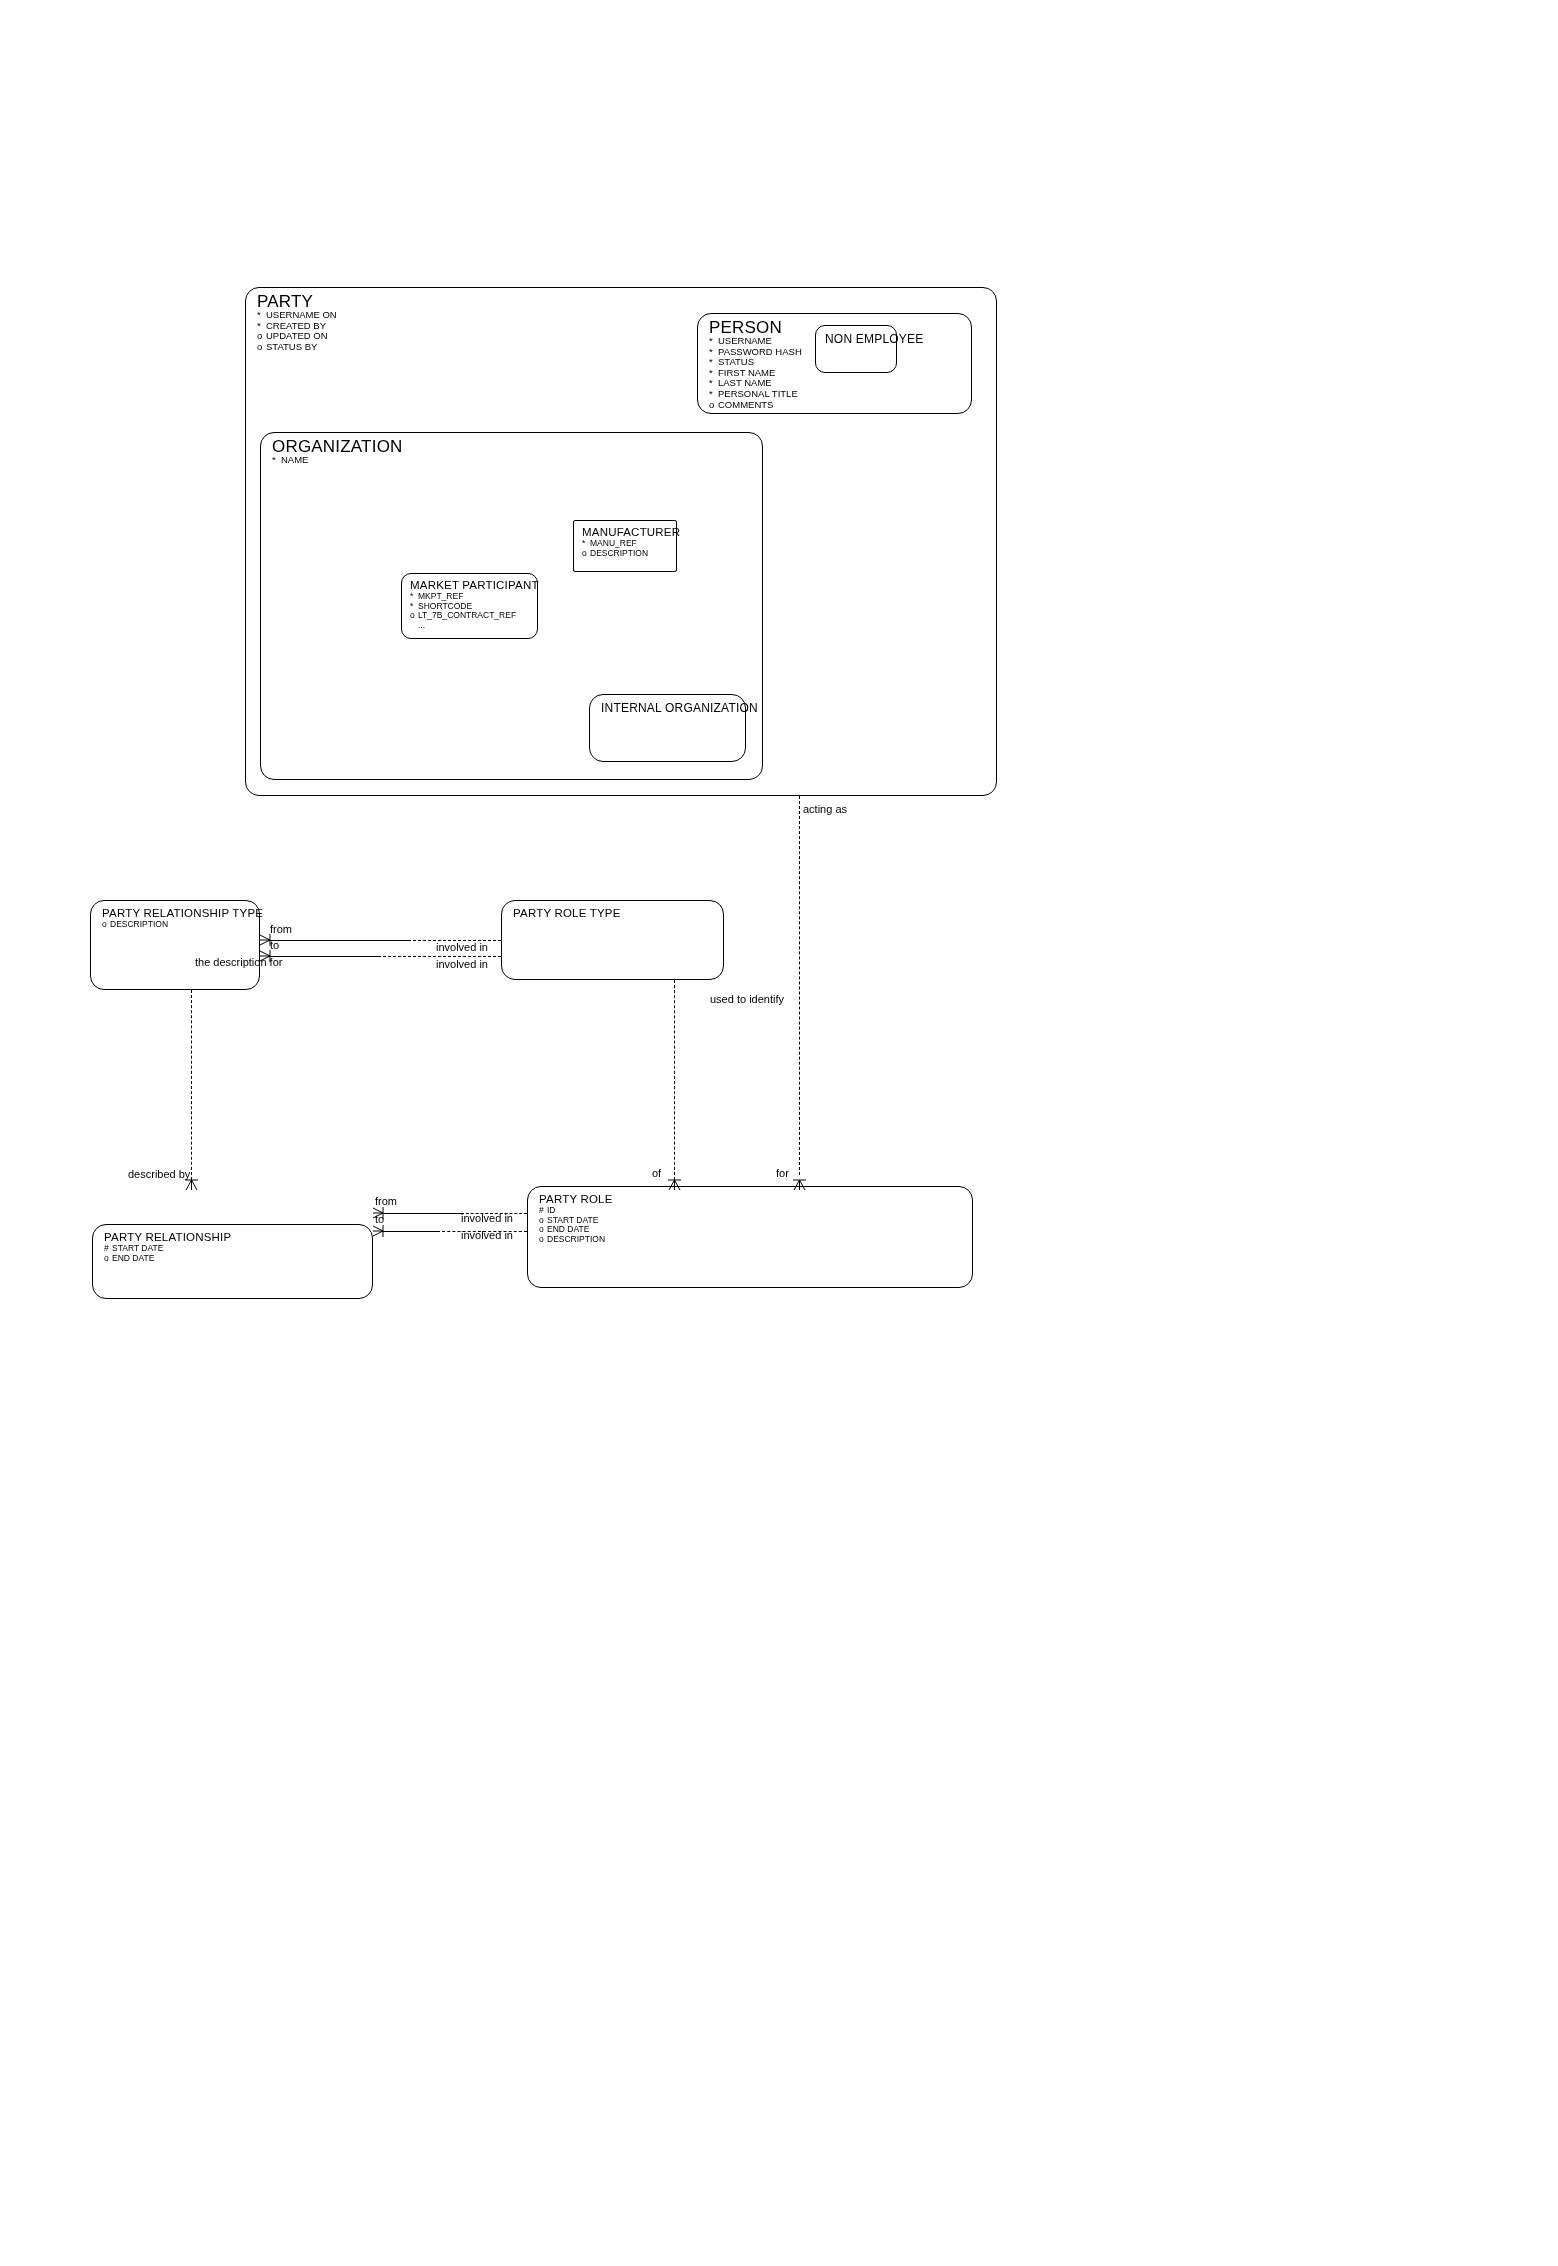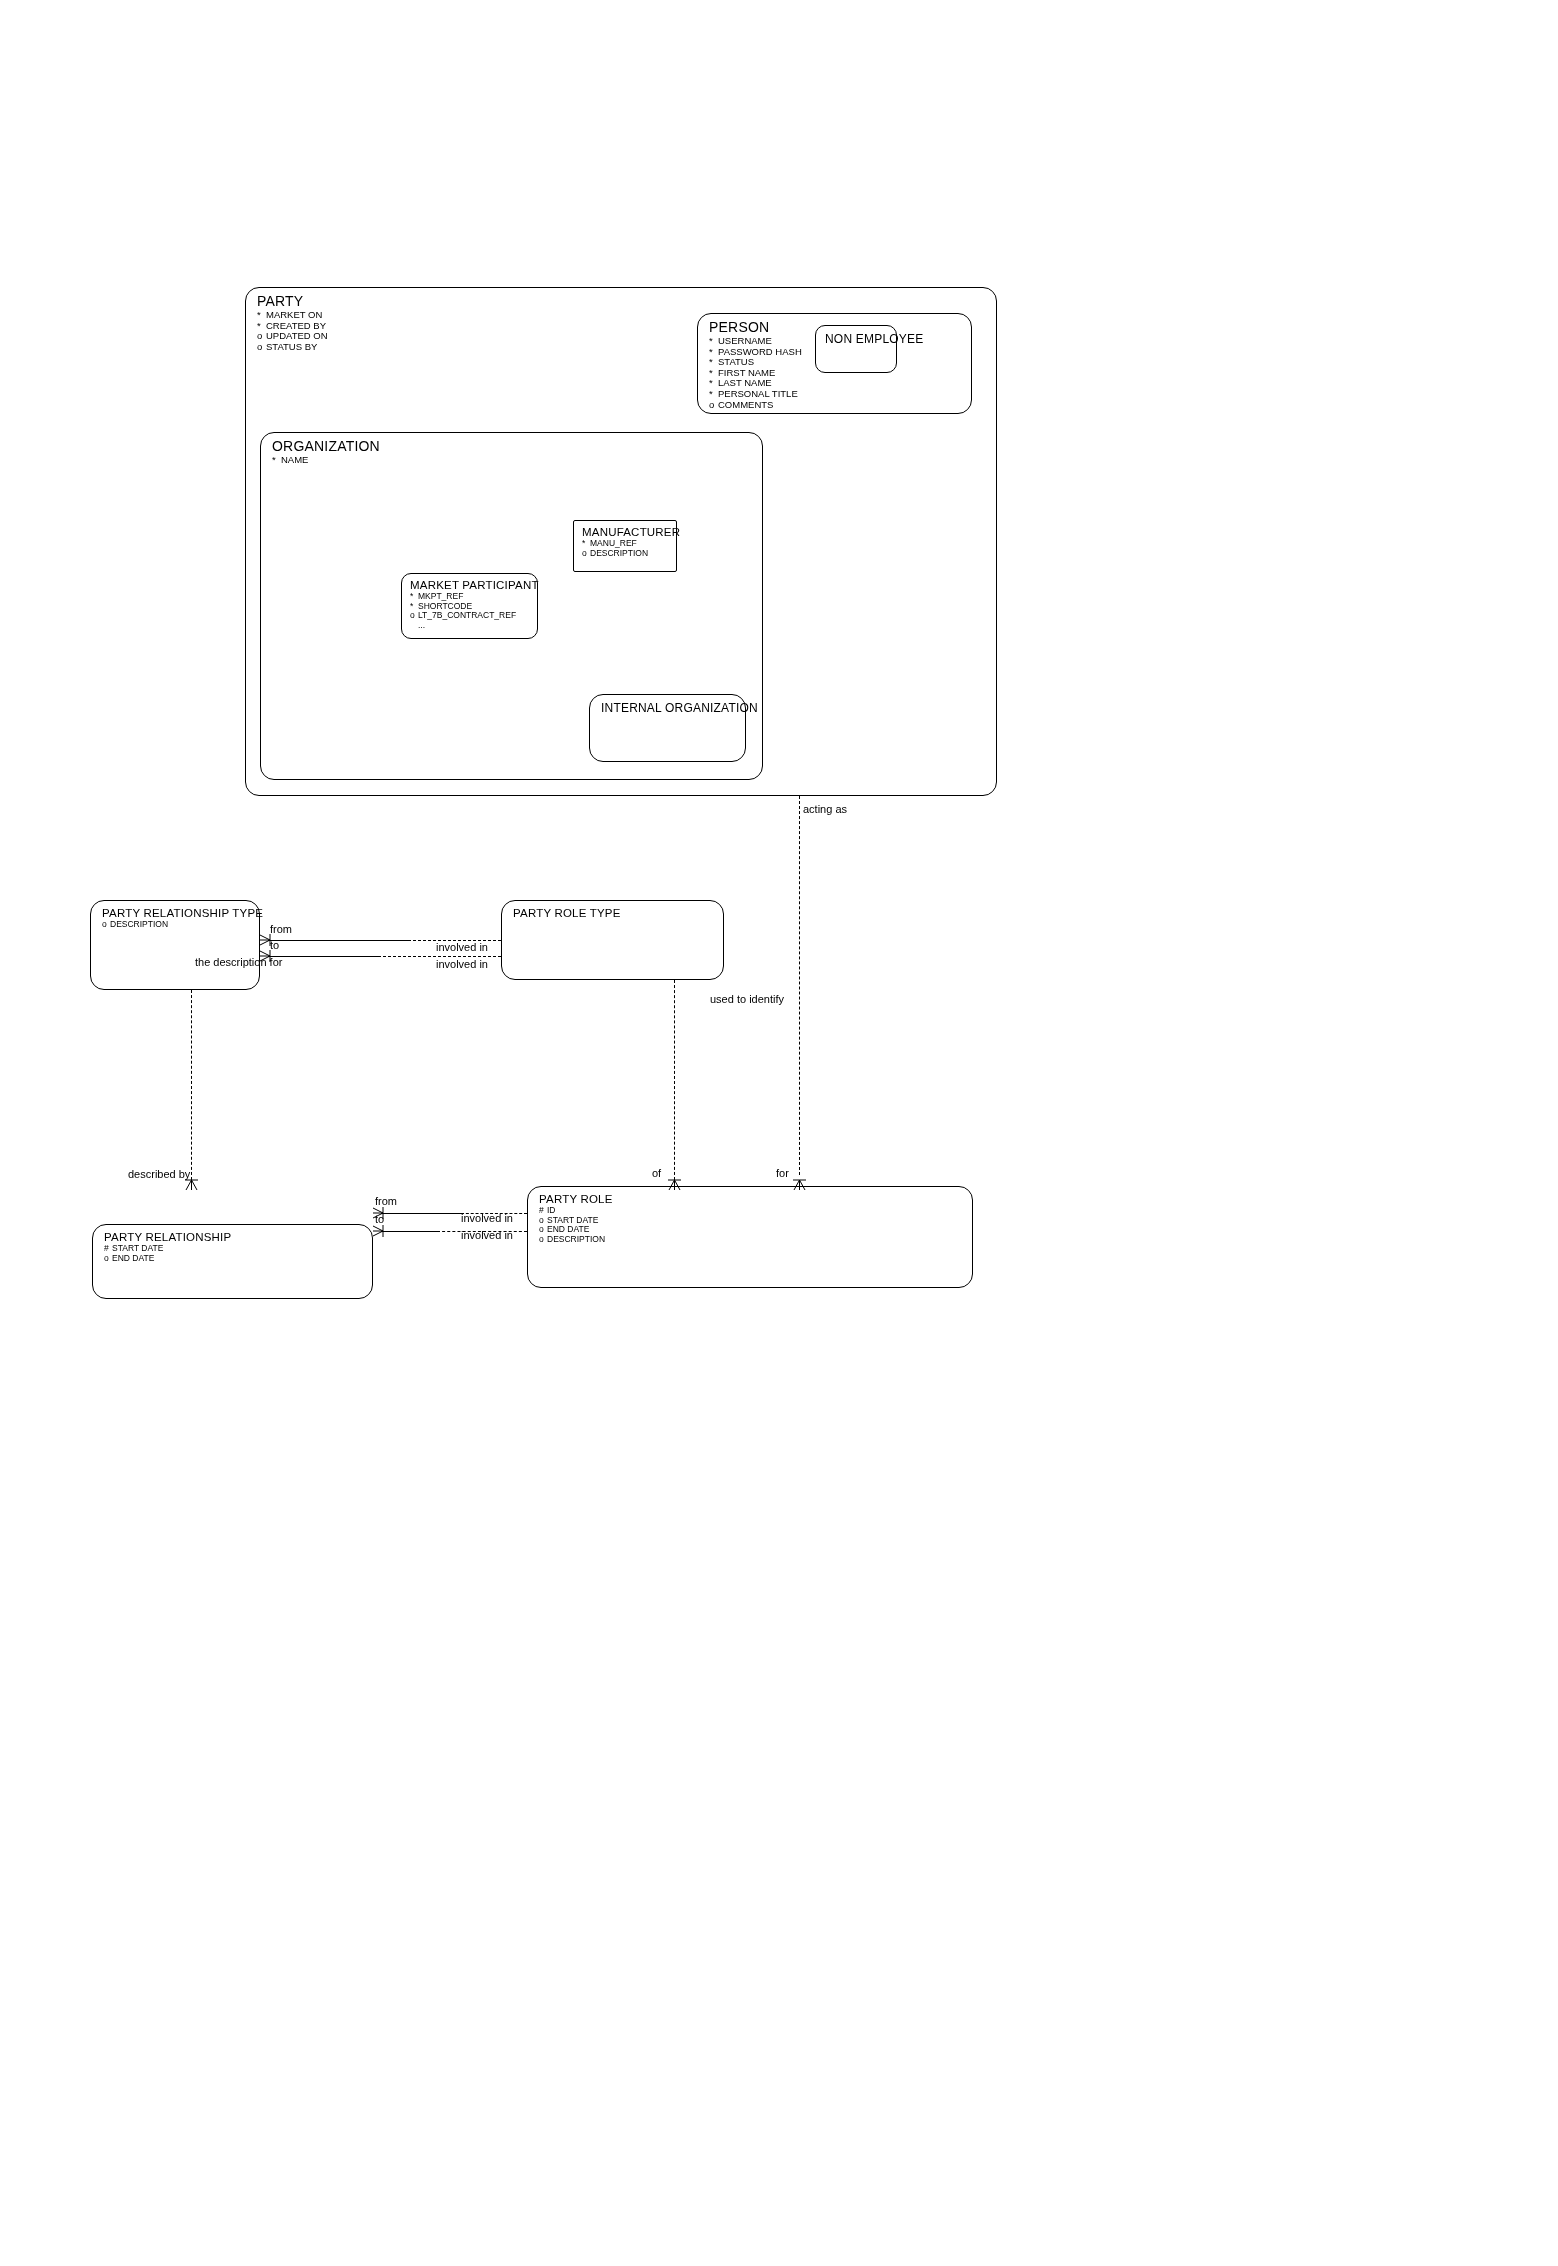--- a/index.html
+++ b/index.html
@@ -26,21 +26,21 @@
     position: absolute;
     box-sizing: border-box;
     border: 1px solid #000000;
     border-radius: 14px;
     background: transparent;
   }
   .entity > .ent-title {
     position: absolute;
     left: 11px;
     top: 6px;
-    font-size: 14px;
+    font-size: 17px;
     letter-spacing: 0.2px;
     white-space: nowrap;
     line-height: 15px;
   }
   .entity > .ent-attrs {
     position: absolute;
     left: 11px;
     top: 22px;
     font-size: 9.5px;
     line-height: 10.6px;
@@ -83,21 +83,21 @@
   svg.foot { overflow: visible; }
 </style>
 </head>
 <body>
 
 <div id="canvas">
 
   <div class="entity" style="left:245px; top:287px; width:752px; height:509px;">
     <div class="ent-title">PARTY</div>
     <div class="ent-attrs">
-      <span class="attr"><span class="mark">*</span><span>MARKET ON</span></span>
+      <span class="attr"><span class="mark">*</span><span>USERNAME ON</span></span>
       <span class="attr"><span class="mark">*</span><span>CREATED BY</span></span>
       <span class="attr"><span class="mark">o</span><span>UPDATED ON</span></span>
       <span class="attr"><span class="mark">o</span><span>STATUS BY</span></span>
     </div>
   </div>
 
   <div class="entity" style="left:697px; top:313px; width:275px; height:101px;">
     <div class="ent-title">PERSON</div>
     <div class="ent-attrs">
       <span class="attr"><span class="mark">*</span><span>USERNAME</span></span>

